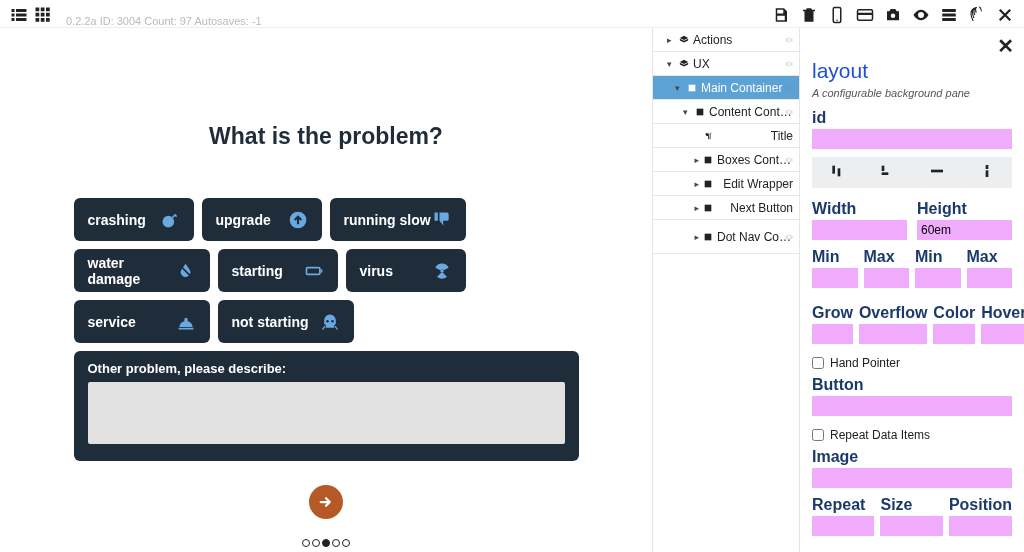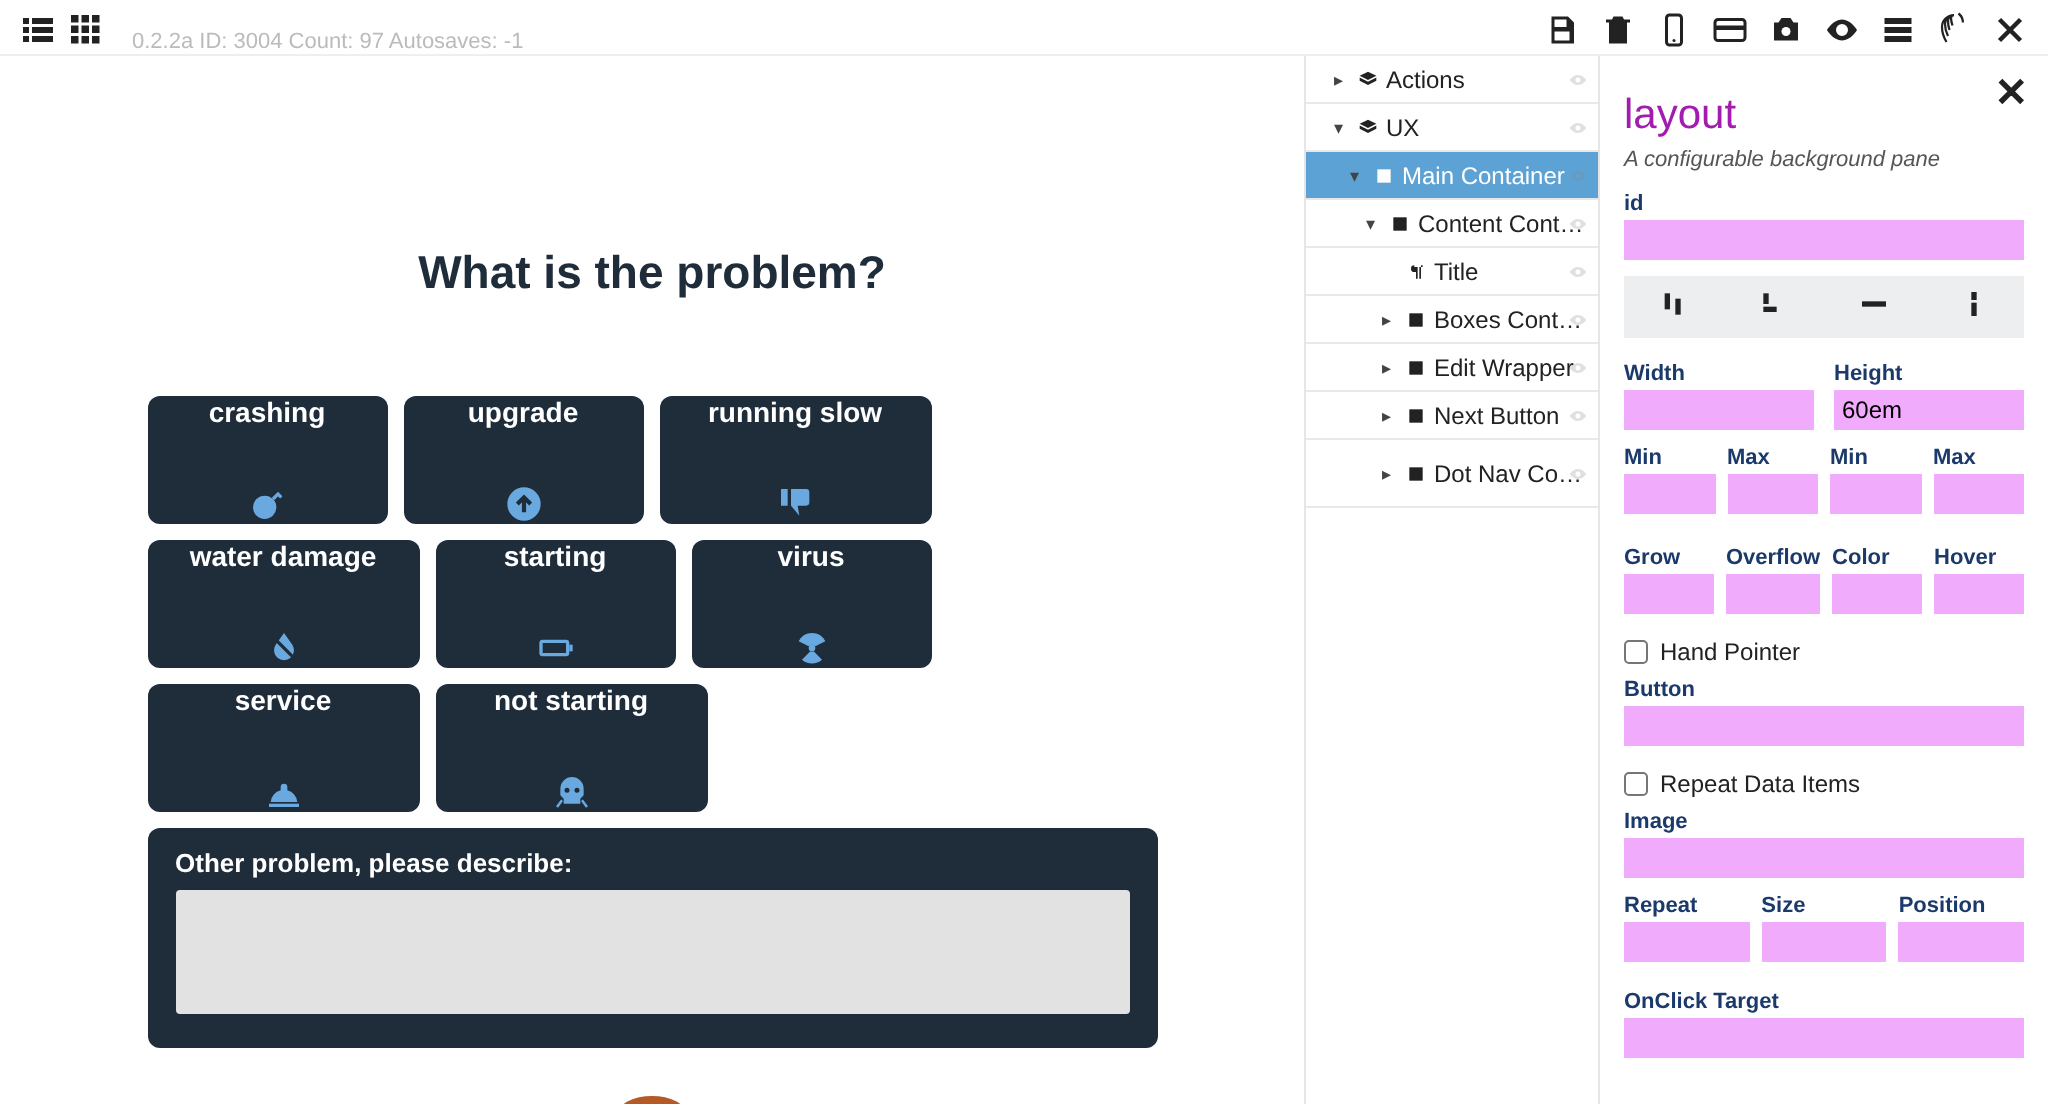--- a/index.html
+++ b/index.html
@@ -8,21 +8,21 @@
 .topbar .view-icons { display: flex; gap: 6px; }
 .topbar .view-icons svg { width: 18px; height: 18px; fill: #222; }
 .topbar .meta { margin-left: 14px; color: #bbb; font-size: 11px; }
 .topbar .spacer { flex: 1; }
 .topbar .tools { display: flex; gap: 10px; align-items: center; }
 .topbar .tools svg { width: 18px; height: 18px; fill: #222; }
 .main { display: flex; height: calc(100% - 28px); }
 .canvas { flex: 1; display: flex; flex-direction: column; align-items: center; padding-top: 95px; }
 .q-title { font-size: 23px; font-weight: 700; color: #1f2c3a; margin-bottom: 48px; }
 .boxes { width: 505px; display: flex; flex-wrap: wrap; gap: 8px; }
-.pbox { background: #1f2c3a; color: #fff; border-radius: 6px; height: 64px; display: flex; align-items: center; justify-content: space-between; padding: 0 14px; font-size: 14px; font-weight: 600; flex-direction: column; }
+.pbox { background: #1f2c3a; color: #fff; border-radius: 6px; height: 43px; display: flex; align-items: center; justify-content: space-between; padding: 0 14px; font-size: 14px; font-weight: 600; }
 .pbox svg { width: 20px; height: 20px; fill: #69a9e0; }
 .w1 { width: 120px; }
 .w3 { width: 136px; }
 .desc-wrap { width: 505px; background: #1f2c3a; border-radius: 6px; margin-top: 8px; padding: 10px 14px 14px; }
 .desc-label { color: #fff; font-size: 13px; font-weight: 600; margin-bottom: 6px; }
 .desc-ta { width: 100%; height: 62px; background: #e2e2e2; border: none; border-radius: 2px; resize: none; }
 .next-btn { margin-top: 24px; width: 34px; height: 34px; border-radius: 50%; background: #b55a27; display: flex; align-items: center; justify-content: center; }
 .next-btn svg { width: 18px; height: 18px; fill: #fff; }
 .dots { margin-top: 20px; display: flex; gap: 2px; }
 .dot { width: 8px; height: 8px; border-radius: 50%; border: 1.5px solid #222; }
@@ -31,26 +31,26 @@
 .tree-row { display: flex; align-items: center; height: 24px; border-bottom: 1px solid #e8e8e8; padding: 0 6px; gap: 4px; position: relative; }
 .tree-row .exp { width: 8px; font-size: 9px; color: #444; }
 .tree-row .ico { width: 10px; height: 10px; display: inline-flex; }
 .tree-row .lbl { flex: 1; white-space: nowrap; overflow: hidden; text-overflow: ellipsis; }
 .tree-row .eye { position: absolute; right: 5px; opacity: .25; width: 10px; height: 10px; }
 .tree-row.sel { background: #5da2d5; color: #fff; }
 .tree-row.tall { height: 34px; }
 .in1 { padding-left: 14px; }
 .in2 { padding-left: 22px; }
 .in3 { padding-left: 30px; }
-.in4 { padding-left: 38px; }
+.in4 { padding-left: 38px; text-align: right; }
 .props { width: 224px; padding: 10px 12px; overflow-y: auto; position: relative; }
 .props .close { position: absolute; right: 10px; top: 6px; font-size: 20px; font-weight: 700; cursor: pointer; }
-.props h2 { font-size: 21px; color: #a21caf; font-weight: 400; margin-top: 8px; }
+.props h2 { font-size: 21px; color: #1d4ed8; font-weight: 400; margin-top: 21px; }
 .props .subtitle { font-style: italic; font-size: 11px; color: #555; margin: 4px 0 10px; }
-.flabel { font-size: 11px; color: #1b3a6b; font-weight: 700; margin-bottom: 2px; }
+.flabel { font-size: 16px; color: #1b3a6b; font-weight: 700; margin-bottom: 2px; }
 .field { width: 100%; height: 20px; background: #f0abfc; border: none; margin-bottom: 8px; font-size: 12px; padding: 0 4px; }
 .mode-row { display: flex; justify-content: space-around; background: #eceef0; padding: 6px 0; margin-bottom: 12px; }
 .mode-row svg { width: 16px; height: 16px; fill: #222; }
 .row2 { display: flex; gap: 10px; }
 .row2 > div { flex: 1; }
 .row4 { display: flex; gap: 6px; }
 .row4 > div { flex: 1; }
 .chk { display: flex; align-items: center; gap: 6px; font-size: 12px; margin: 4px 0 6px; }
 .chk input { width: 12px; height: 12px; }
 .row3 { display: flex; gap: 6px; }

